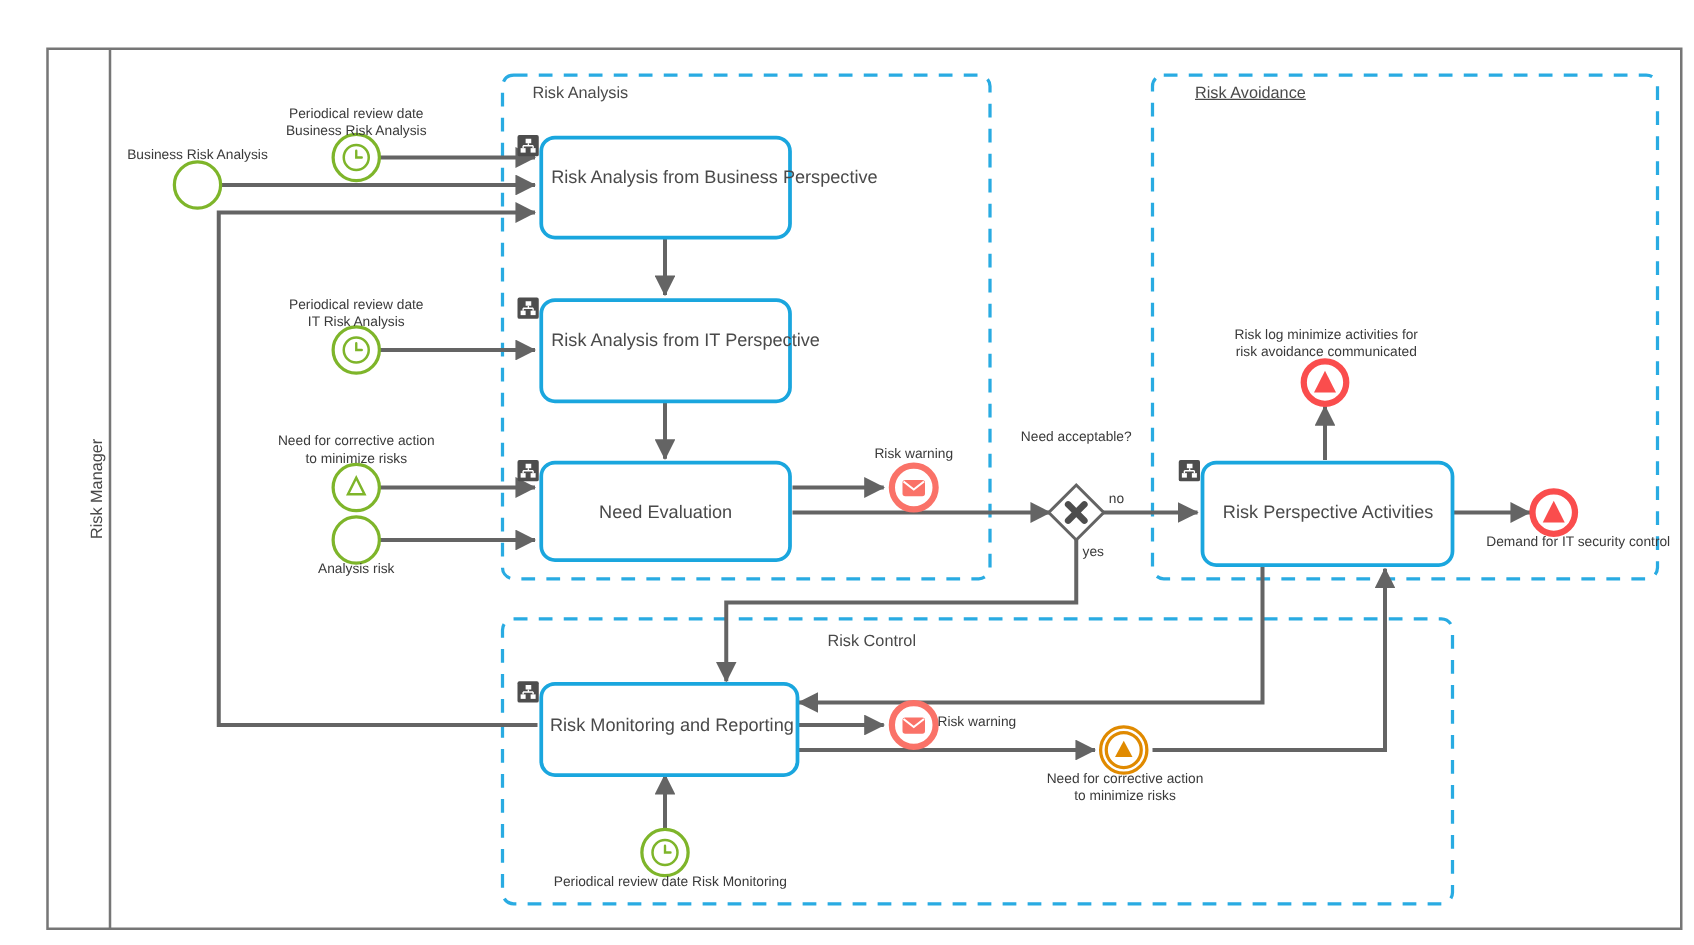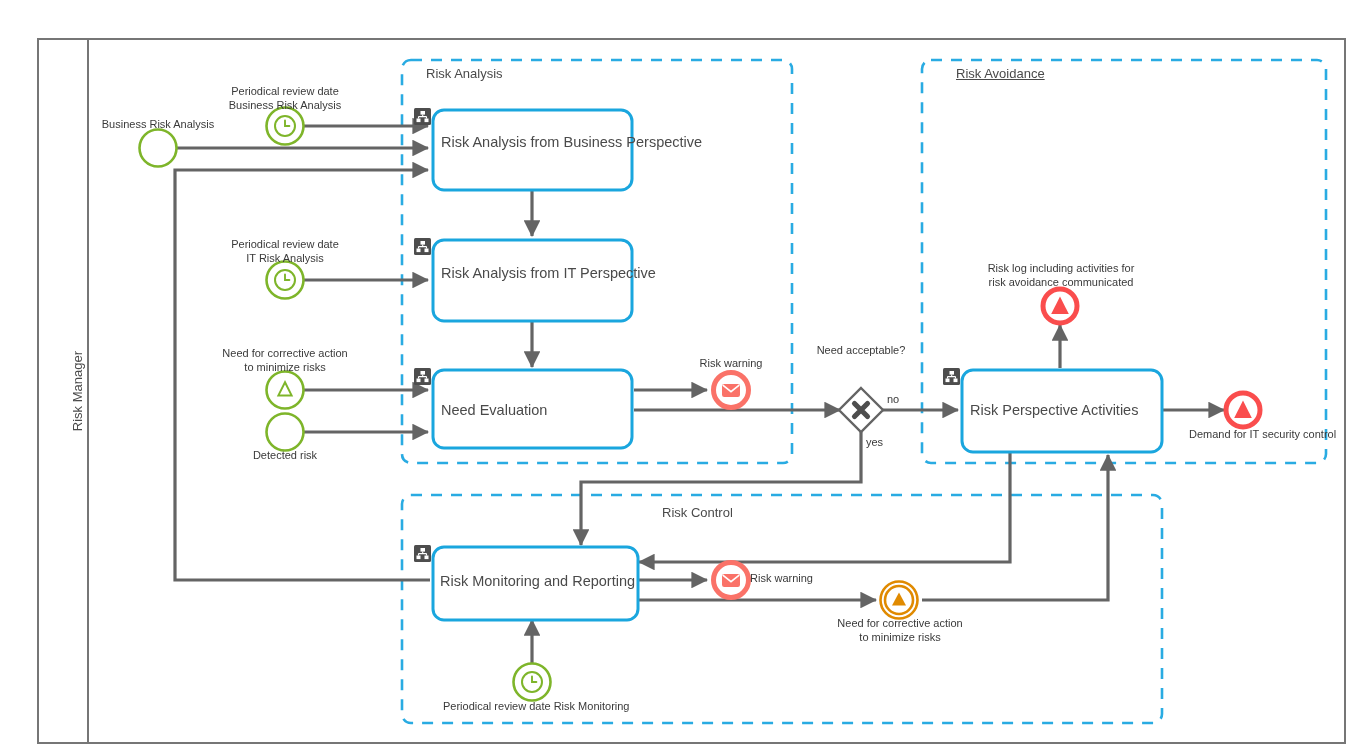--- a/index.html
+++ b/index.html
@@ -2,21 +2,21 @@
 <html><head>
 <meta charset="utf-8">
 <style>
   html,body{margin:0;padding:0;background:#ffffff;}
   body{width:1355px;height:756px;font-family:"Liberation Sans",sans-serif;}
   #stage{position:relative;width:1355px;height:756px;overflow:hidden;background:#fff;}
   svg#canvas{position:absolute;left:0;top:0;width:1355px;height:756px;}
   .lbl{position:absolute;color:#3a3a3a;font-family:"Liberation Sans",sans-serif;white-space:pre;line-height:1.25;}
   .ev-lbl{font-size:11px;text-align:center;}
   .flow-lbl{font-size:11px;text-align:right;}
-  .task-lbl{font-size:14.5px;color:#4a4a4a;text-align:left;}
+  .task-lbl{font-size:14.5px;color:#4a4a4a;text-align:center;}
   .sub-title{font-size:13px;color:#4a4a4a;}
   .pool-lbl{font-size:13px;color:#4a4a4a;transform-origin:center center;}
 </style>
 </head>
 <body>
 
 <div id="stage">
 
   <svg id="canvas" xmlns="http://www.w3.org/2000/svg">
     <defs>
@@ -204,25 +204,25 @@
   <div class="lbl task-lbl" style="left:970px;top:401px;width:185px;">Risk Perspective Activities</div>
   <div class="lbl task-lbl" style="left:440px;top:572px;width:192px;">Risk Monitoring and Reporting</div>
 
   <div class="lbl ev-lbl" style="left:88px;top:118px;width:140px;">Business Risk Analysis</div>
   <div class="lbl ev-lbl" style="left:205px;top:85px;width:160px;">Periodical review date
 Business Risk Analysis</div>
   <div class="lbl ev-lbl" style="left:205px;top:238px;width:160px;">Periodical review date
 IT Risk Analysis</div>
   <div class="lbl ev-lbl" style="left:205px;top:347px;width:160px;">Need for corrective action
 to minimize risks</div>
-  <div class="lbl ev-lbl" style="left:225px;top:449px;width:120px;">Detected risk</div>
+  <div class="lbl ev-lbl" style="left:225px;top:449px;width:120px;">Analysis risk</div>
   <div class="lbl ev-lbl" style="left:443px;top:700px;width:178px;">Periodical review date Risk Monitoring</div>
   <div class="lbl ev-lbl" style="left:690px;top:357px;width:82px;">Risk warning</div>
   <div class="lbl ev-lbl" style="left:750px;top:572px;width:90px;text-align:left;">Risk warning</div>
-  <div class="lbl ev-lbl" style="left:975px;top:262px;width:172px;">Risk log including activities for
+  <div class="lbl ev-lbl" style="left:975px;top:262px;width:172px;">Risk log minimize activities for
 risk avoidance communicated</div>
   <div class="lbl ev-lbl" style="left:1173px;top:428px;width:142px;padding-left:16px;">Demand for IT security control</div>
   <div class="lbl ev-lbl" style="left:822px;top:617px;width:156px;">Need for corrective action
 to minimize risks</div>
 
   <div class="lbl ev-lbl" style="left:796px;top:344px;width:130px;">Need acceptable?</div>
   <div class="lbl flow-lbl" style="left:887px;top:393px;">no</div>
   <div class="lbl flow-lbl" style="left:866px;top:436px;">yes</div>
 
 </div>

